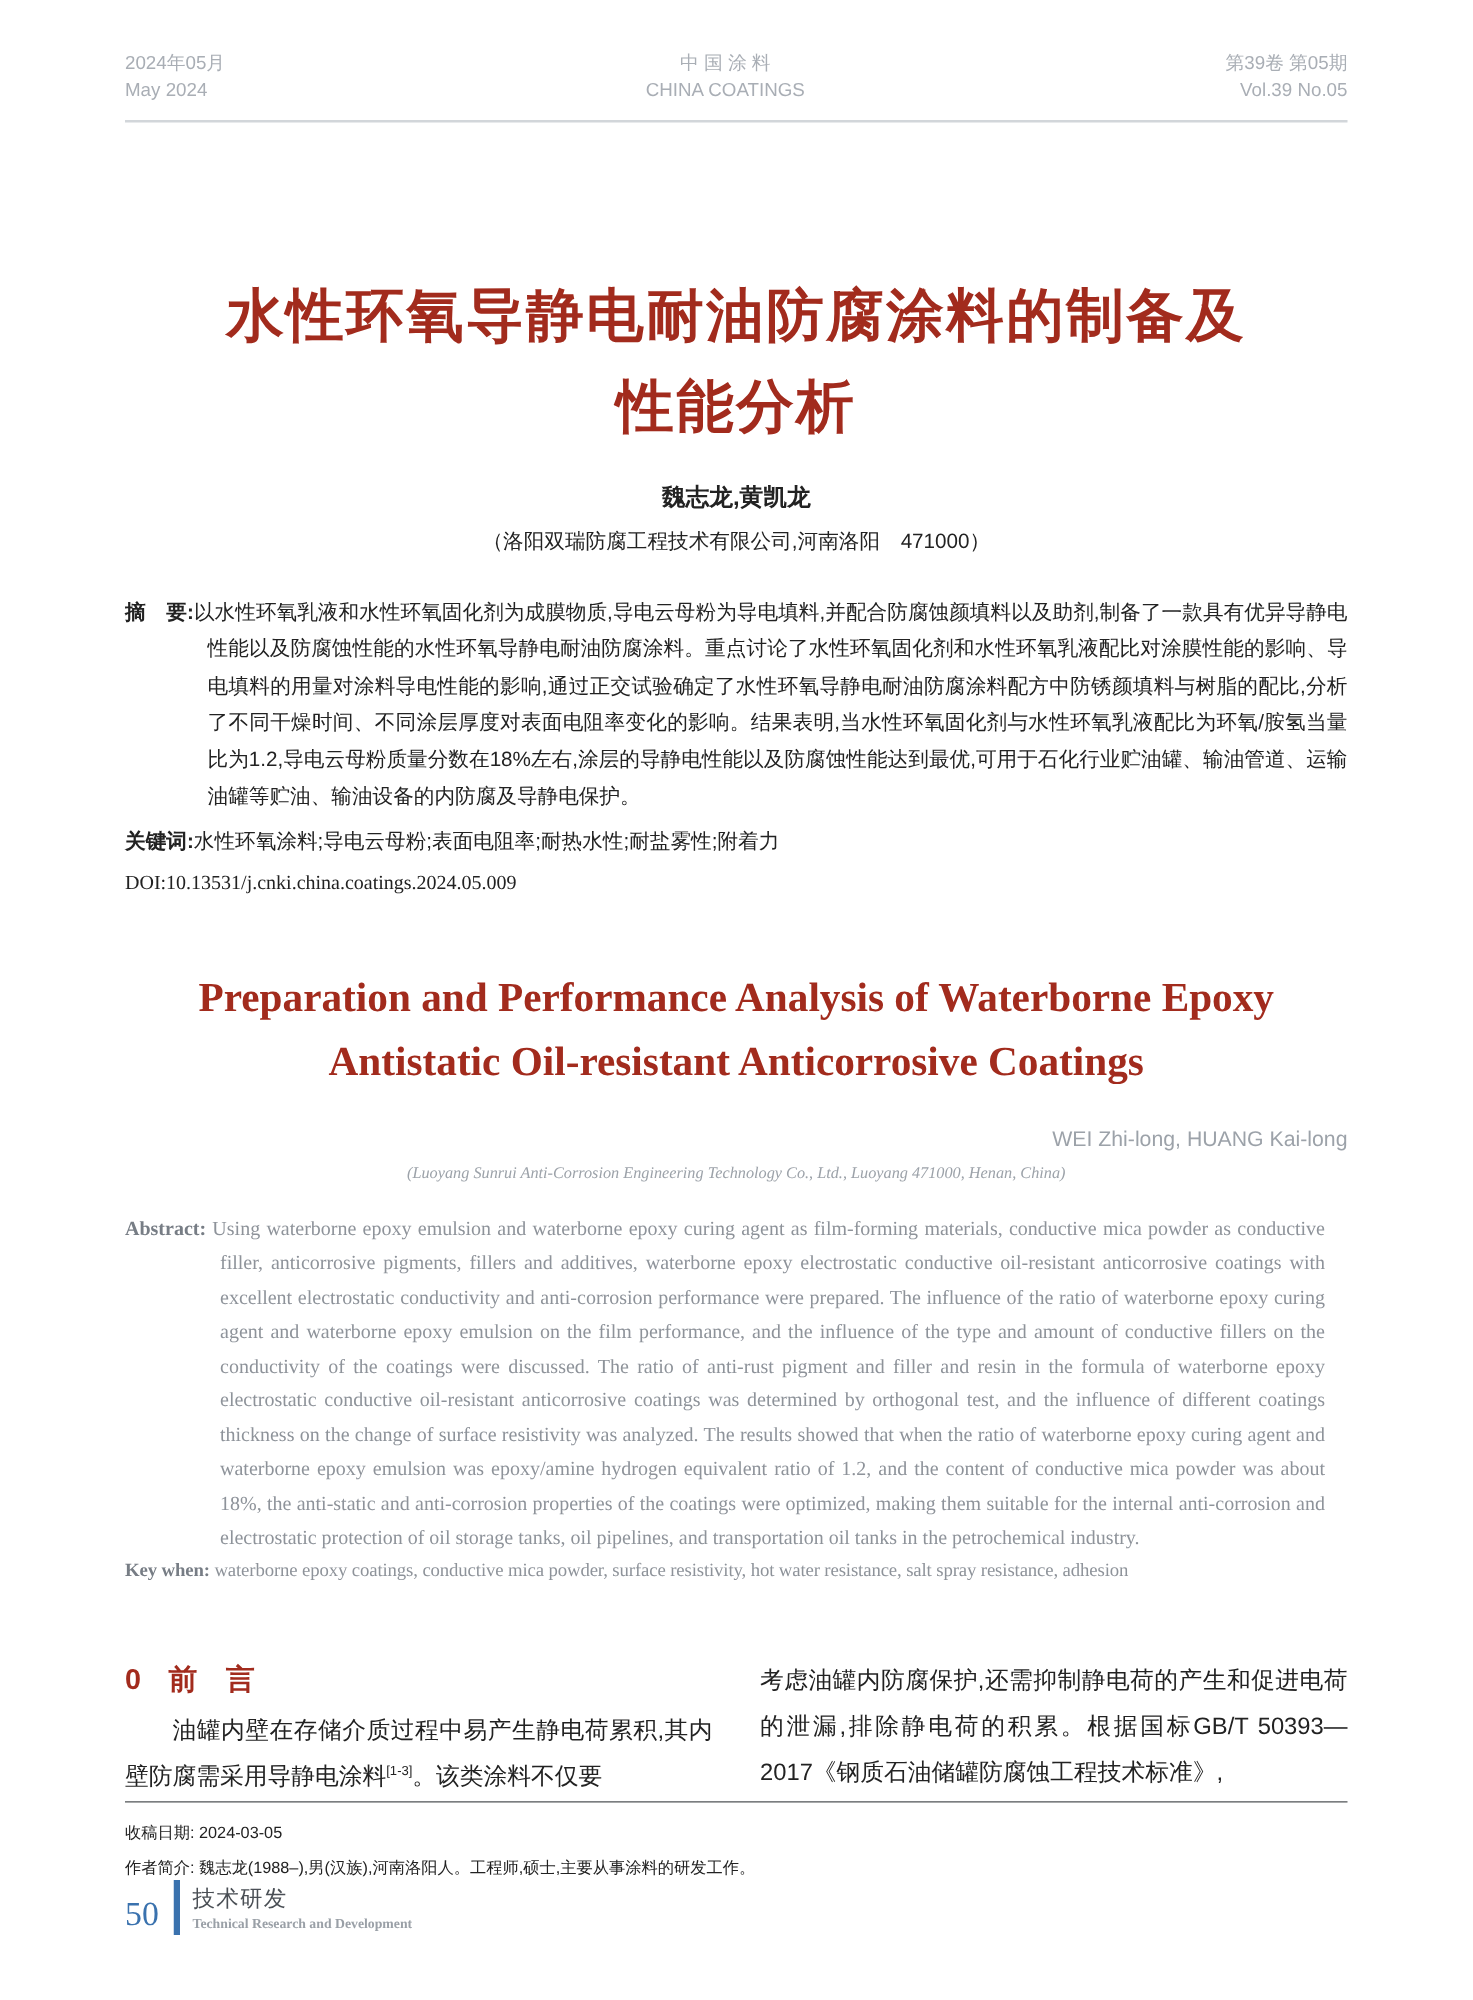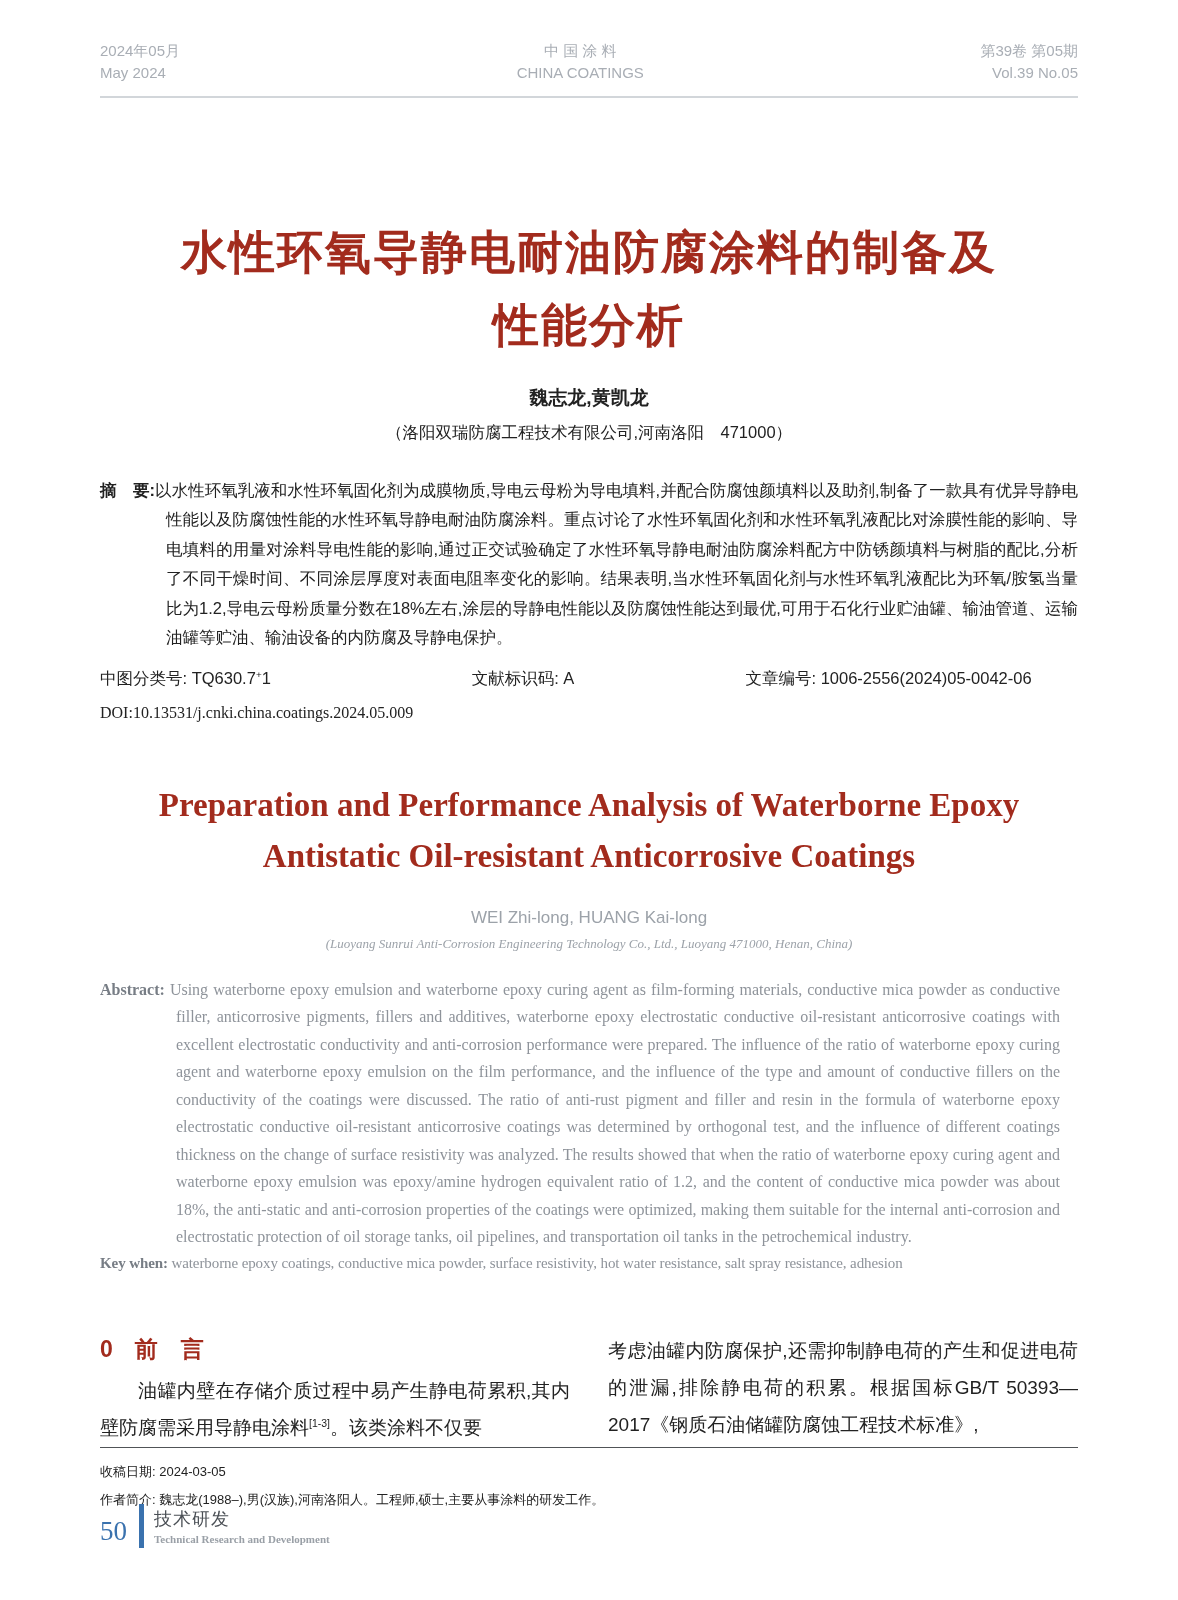--- a/index.html
+++ b/index.html
@@ -31,21 +31,21 @@
   .meta-row{display:flex;margin-top:15px;font-size:16.5px;color:#222;font-weight:500;}
   .meta-row .m1{width:38%;}
   .meta-row .m2{width:28%;}
   .meta-row .m3{width:34%;}
   sup{font-size:60%;vertical-align:super;line-height:0;}
   .doi{margin-top:14px;font-family:"Liberation Serif",serif;font-size:16px;color:#222;}
 
   
   .en-title{margin:58px 0 0 0;text-align:center;color:#a22b1d;font-family:"Liberation Serif",serif;
     font-weight:700;font-size:33px;line-height:1.55;}
-  .en-authors{margin-top:26px;text-align:center;color:#9ca2a9;font-size:17px;}
+  .en-authors{margin-top:26px;text-align:right;color:#9ca2a9;font-size:17px;}
   .en-affiliation{margin-top:8px;text-align:center;color:#9ca2a9;font-family:"Liberation Serif",serif;font-style:italic;font-size:13px;}
   .en-abstract{margin:24px 0 0 0;font-family:"Liberation Serif",serif;color:#8e939a;font-size:16px;
     line-height:27.5px;text-align:justify;padding-left:76px;text-indent:-76px;padding-right:18px;}
   .en-abstract b{color:#777d85;font-weight:700;}
   .en-keywords{margin:4px 0 0 0;font-family:"Liberation Serif",serif;color:#8e939a;font-size:15px;letter-spacing:-0.1px;white-space:nowrap;}
   .en-keywords b{color:#777d85;font-weight:700;}
 
   
   .columns{display:flex;gap:38px;margin-top:60px;}
   .col{width:470px;font-size:19px;line-height:37px;text-align:justify;color:#222;}
@@ -85,26 +85,22 @@
     </div>
   </div>
 
   <h1 class="cn-title"><span>水性环氧导静电耐油防腐涂料的制备及</span><br><span>性能分析</span></h1>
 
   <div class="cn-authors">魏志龙,黄凯龙</div>
   <div class="cn-affiliation">（洛阳双瑞防腐工程技术有限公司,河南洛阳　471000）</div>
 
   <p class="cn-abstract"><b>摘　要:</b><span>以水性环氧乳液和水性环氧固化剂为成膜物质,导电云母粉为导电填料,并配合防腐蚀颜填料以及助剂,制备了一款具有优异导静电性能以及防腐蚀性能的水性环氧导静电耐油防腐涂料。重点讨论了水性环氧固化剂和水性环氧乳液配比对涂膜性能的影响、导电填料的用量对涂料导电性能的影响,通过正交试验确定了水性环氧导静电耐油防腐涂料配方中防锈颜填料与树脂的配比,分析了不同干燥时间、不同涂层厚度对表面电阻率变化的影响。结果表明,当水性环氧固化剂与水性环氧乳液配比为环氧/胺氢当量比为1.2,导电云母粉质量分数在18%左右,涂层的导静电性能以及防腐蚀性能达到最优,可用于石化行业贮油罐、输油管道、运输油罐等贮油、输油设备的内防腐及导静电保护。</span></p>
 
+  <p class="cn-keywords"><b>关键词:</b><span>水性环氧涂料;导电云母粉;表面电阻率;耐热水性;耐盐雾性;附着力</span></p>
 
-  <div class="meta-row">
-    <span class="m1"><span>中图分类号: </span><span>TQ630.7</span><sup>+</sup><span>1</span></span>
-    <span class="m2"><span>文献标识码: </span><span>A</span></span>
-    <span class="m3"><span>文章编号: </span><span>1006-2556(2024)05-0042-06</span></span>
-  </div>
 
   <div class="doi">DOI:10.13531/j.cnki.china.coatings.2024.05.009</div>
 
   <h2 class="en-title"><span>Preparation and Performance Analysis of Waterborne Epoxy</span><br><span>Antistatic Oil-resistant Anticorrosive Coatings</span></h2>
 
   <div class="en-authors">WEI Zhi-long, HUANG Kai-long</div>
   <div class="en-affiliation">(Luoyang Sunrui Anti-Corrosion Engineering Technology Co., Ltd., Luoyang 471000, Henan, China)</div>
 
   <p class="en-abstract"><b>Abstract:</b> <span>Using waterborne epoxy emulsion and waterborne epoxy curing agent as film-forming materials, conductive mica powder as conductive filler, anticorrosive pigments, fillers and additives, waterborne epoxy electrostatic conductive oil-resistant anticorrosive coatings with excellent electrostatic conductivity and anti-corrosion performance were prepared. The influence of the ratio of waterborne epoxy curing agent and waterborne epoxy emulsion on the film performance, and the influence of the type and amount of conductive fillers on the conductivity of the coatings were discussed. The ratio of anti-rust pigment and filler and resin in the formula of waterborne epoxy electrostatic conductive oil-resistant anticorrosive coatings was determined by orthogonal test, and the influence of different coatings thickness on the change of surface resistivity was analyzed. The results showed that when the ratio of waterborne epoxy curing agent and waterborne epoxy emulsion was epoxy/amine hydrogen equivalent ratio of 1.2, and the content of conductive mica powder was about 18%, the anti-static and anti-corrosion properties of the coatings were optimized, making them suitable for the internal anti-corrosion and electrostatic protection of oil storage tanks, oil pipelines, and transportation oil tanks in the petrochemical industry.</span></p>
 

